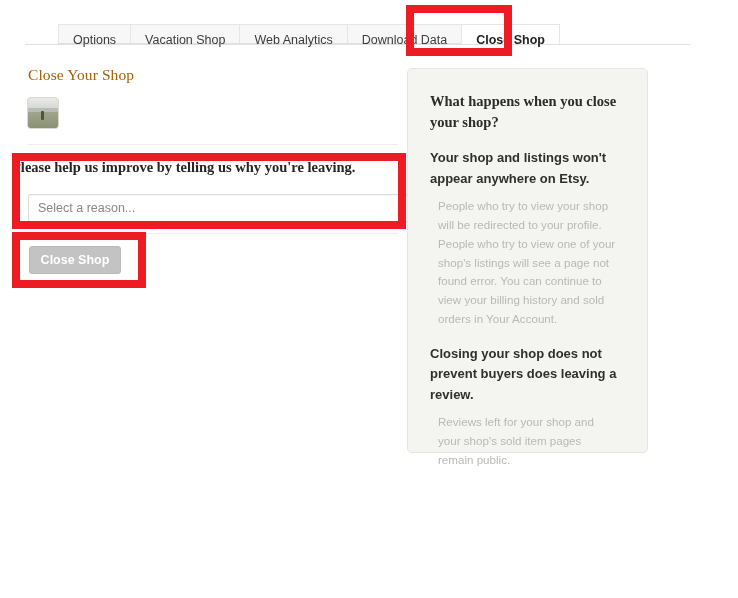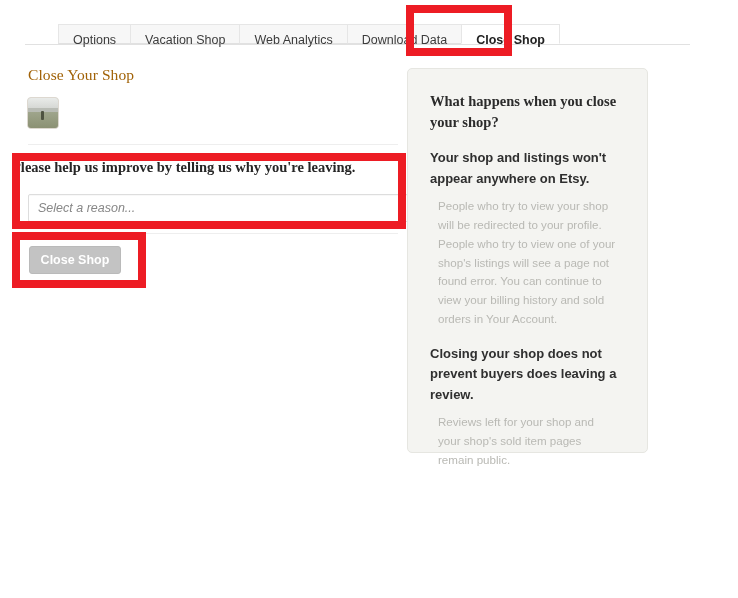--- a/index.html
+++ b/index.html
@@ -143,21 +143,20 @@
     left: 28px;
     top: 148px;
     width: 416px;
     height: 28px;
     box-sizing: border-box;
     background: #ffffff;
     border: 1px solid #dddddd;
     border-radius: 2px;
     box-shadow: inset 0 1px 1px rgba(0,0,0,0.03);
     cursor: pointer;
-    font-style: italic;
   }
   .reason-select .sel-text {
     position: absolute;
     left: 9px;
     top: 0;
     line-height: 26px;
     font-size: 12.5px;
     color: #878787;
   }
   .reason-select .caret {

